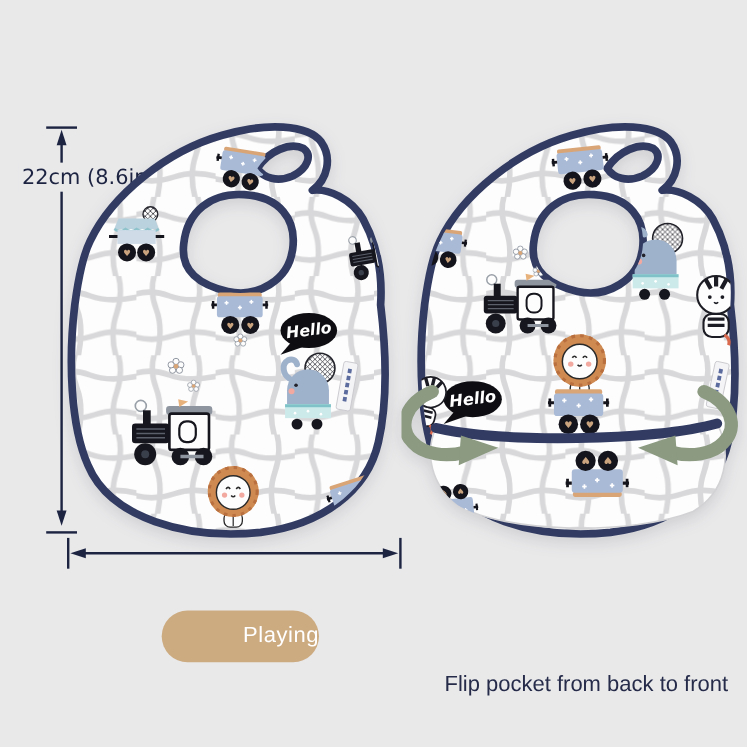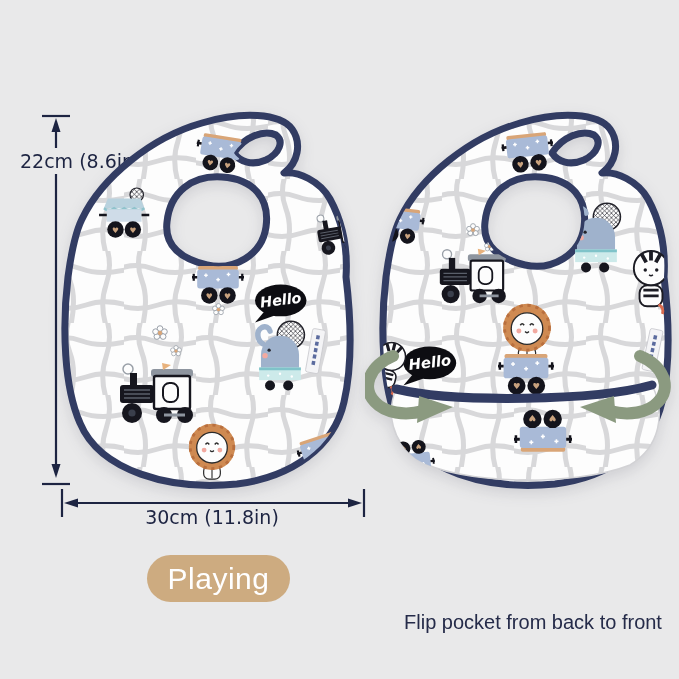--- a/index.html
+++ b/index.html
@@ -9,21 +9,21 @@
   .defs{position:absolute;width:0;height:0}
   svg.bib{position:absolute;filter:drop-shadow(0 5px 7px rgba(40,40,60,.13))}
   .bib-left{left:52px;top:107px;width:322px;height:392px}
   .bib-right{left:365px;top:105px;width:315px;height:400px}
   .dim{position:absolute;overflow:visible}
   .dim-v{left:30px;top:110px;width:52px;height:382px}
   .dim-h{left:52px;top:484px;width:322px;height:38px}
   .dim-label{position:absolute;color:#1d2442;font-family:"DejaVu Sans",sans-serif;font-size:19px;white-space:nowrap}
   .dim-label-v{left:17px;top:148px;background:#e9e9ea;padding:2px 3px}
   .dim-label-h{left:112px;top:506px;width:200px;text-align:center}
-  .pill{position:absolute;color:#fff;border-radius:24px;text-align:center;font-size:30px;letter-spacing:.5px;line-height:47px}
+  .pill{position:absolute;color:#fff;border-radius:24px;text-align:right;font-size:20px;letter-spacing:.5px;line-height:47px}
   .pill-playing{left:147px;top:555px;width:143px;height:47px;background:#cdab80}
   .pill-eating{left:448px;top:554px;width:144px;height:48px;background:#8e9287}
   .caption{position:absolute;left:385px;top:611px;width:296px;text-align:center;color:#252b49;font-size:20px}
 </style>
 </head>
 <body style="background: rgb(233, 233, 234);">
 
 <div id="stage">
 
   <svg class="defs" aria-hidden="true">
@@ -193,21 +193,20 @@
 
   <svg class="dim dim-h" viewBox="0 0 322 38">
     <g stroke="#1d2442" stroke-width="2.2" fill="none">
       <path d="M10,5 V33"></path>
         <path d="M312,5 V33"></path>
         <path d="M24,19 H298"></path>
     </g>
     <polygon points="12,19 26,14.5 26,23.5" fill="#1d2442"></polygon>
     <polygon points="310,19 296,14.5 296,23.5" fill="#1d2442"></polygon>
   </svg>
-  <div class="dim-label dim-label-h">30cm (11.8in)</div>
 
   <svg class="bib bib-right" viewBox="0 0 315 400">
     <g transform="translate(5,2)">
       <use href="#bibOutline" fill="url(#pat-fabric)" stroke="#323c63" stroke-width="7" stroke-linejoin="round"></use>
       <g clip-path="url(#bibClip)">
         <use href="#sym-wagon" x="132" y="26" width="52" height="40" transform="rotate(-6 158 46)"></use>
         <use href="#sym-wagon" x="6" y="100" width="48" height="37" transform="rotate(7 30 118)"></use>
         <use href="#sym-flower" x="96" y="116" width="14" height="14"></use>
         <use href="#sym-flower" x="114" y="134" width="11" height="11"></use>
         <use href="#sym-train" x="68" y="140" width="76" height="58"></use>

